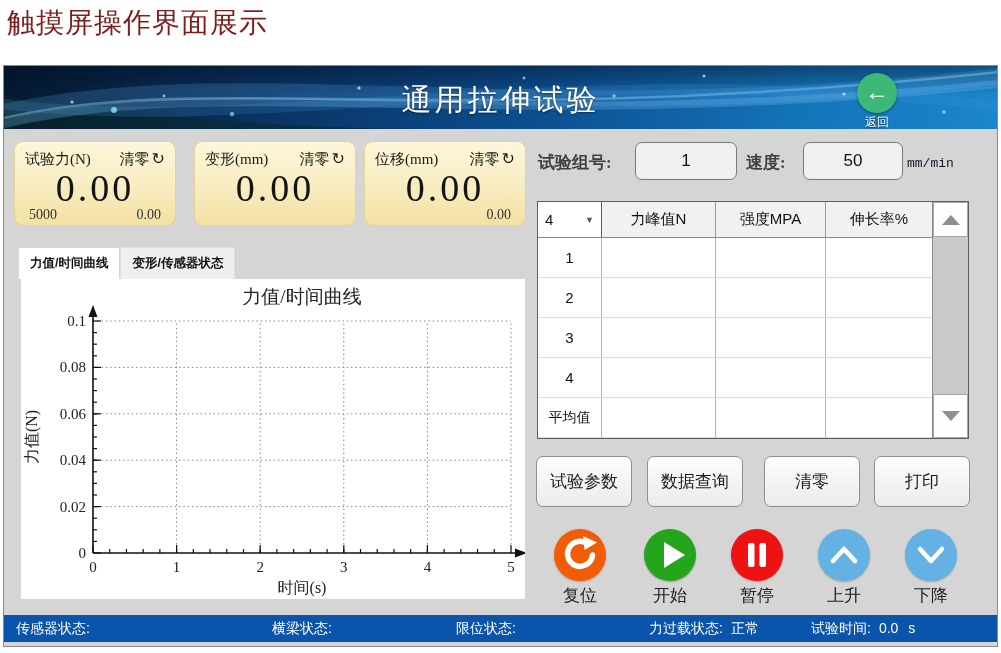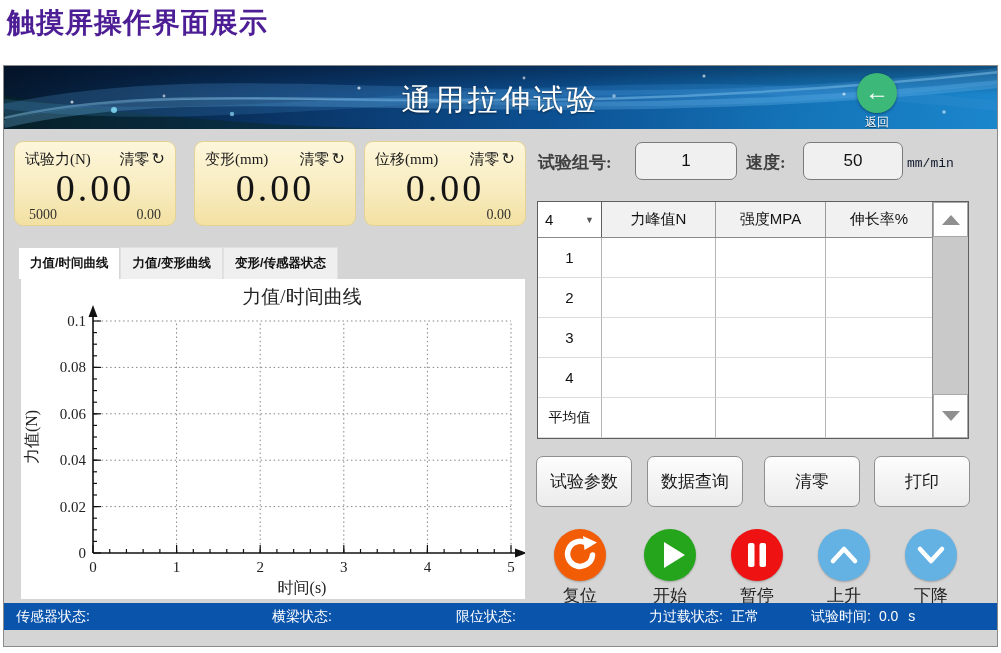--- a/index.html
+++ b/index.html
@@ -1,19 +1,19 @@
 <!DOCTYPE html>
 <html><head>
 <meta charset="utf-8">
 <style>
   * { margin:0; padding:0; box-sizing:border-box; }
   body { background:#ffffff; font-family:"Liberation Sans", sans-serif; }
   .page { position:relative; width:1001px; height:653px; background:#fff; overflow:hidden; }
 
-  .page-title { position:absolute; left:7px; top:4px; font-size:28px; font-weight:bold; color:#4c1d95; letter-spacing:1px;text-align:right; }
+  .page-title { position:absolute; left:7px; top:4px; font-size:28px; font-weight:normal; color:#7f1d1d; letter-spacing:1px;text-align:right; }
 
   .app { position:absolute; left:3px; top:65px; width:995px; height:582px; border:1px solid #8a8a8a; background:#d5d5d5; }
 
   
   .app-header { position:absolute; left:0; top:0; width:100%; height:63px; overflow:hidden;
     background:
       linear-gradient(180deg, rgba(2,12,32,.45) 0%, rgba(0,0,0,0) 45%),
       linear-gradient(100deg,#05192f 0%,#0a3668 30%,#0c5092 55%,#1474b8 80%,#1b86cc 100%);
   }
   .header-waves { position:absolute; left:0; top:0; }
@@ -72,21 +72,21 @@
   
   .abtn { position:absolute; top:390px; width:96px; height:51px; border:1px solid #8f8f8f; border-radius:7px;
     background:linear-gradient(180deg,#fdfdfd,#ebebeb); display:flex; align-items:center; justify-content:center;
     font-size:17px; color:#1a1a1a; font-family:"Liberation Serif", serif; cursor:pointer; }
 
   
   .cbtn { position:absolute; top:463px; width:52px; height:52px; border-radius:50%; display:flex; align-items:center; justify-content:center; cursor:pointer; box-shadow:0 1px 2px rgba(0,0,0,.25); }
   .clabel { position:absolute; top:518px; width:72px; text-align:center; font-size:17px; color:#222; font-family:"Liberation Serif", serif; }
 
   
-  .status-bar { position:absolute; left:0; bottom:16px; width:100%; height:27px; background:#0b54ab;padding-left:9px; }
+  .status-bar { position:absolute; left:0; bottom:4px; width:100%; height:27px; background:#0b54ab;padding-left:9px; }
   .sitem { position:absolute; top:5px; font-size:14px; color:#ffffff; }
   .sitem .sval { margin-left:8px; }
   .sitem .sunit { margin-left:10px; }
 </style>
 </head>
 <body>
 
 <div class="page">
   <div class="page-title">触摸屏操作界面展示</div>
 
@@ -149,21 +149,20 @@
       </div>
       <div class="meter-value">0.00</div>
       <div class="meter-sub">
         <span></span>
         <span>0.00</span>
       </div>
     </div>
 
     <div class="tabbar">
       <div class="tab active">力值/时间曲线</div>
-      <div class="tab">力值/变形曲线</div>
       <div class="tab">变形/传感器状态</div>
     </div>
 
     <div class="chart-panel" id="chart-holder"><svg width="504" height="320" viewBox="0 0 504 320">
           <line class="grid" x1="155.6" y1="274" x2="155.6" y2="42"></line>
           <line class="grid" x1="239.2" y1="274" x2="239.2" y2="42"></line>
           <line class="grid" x1="322.8" y1="274" x2="322.8" y2="42"></line>
           <line class="grid" x1="406.4" y1="274" x2="406.4" y2="42"></line>
           <line class="grid" x1="490" y1="274" x2="490" y2="42"></line>
           <line class="grid" x1="72" y1="227.60000000000002" x2="490" y2="227.60000000000002"></line>

